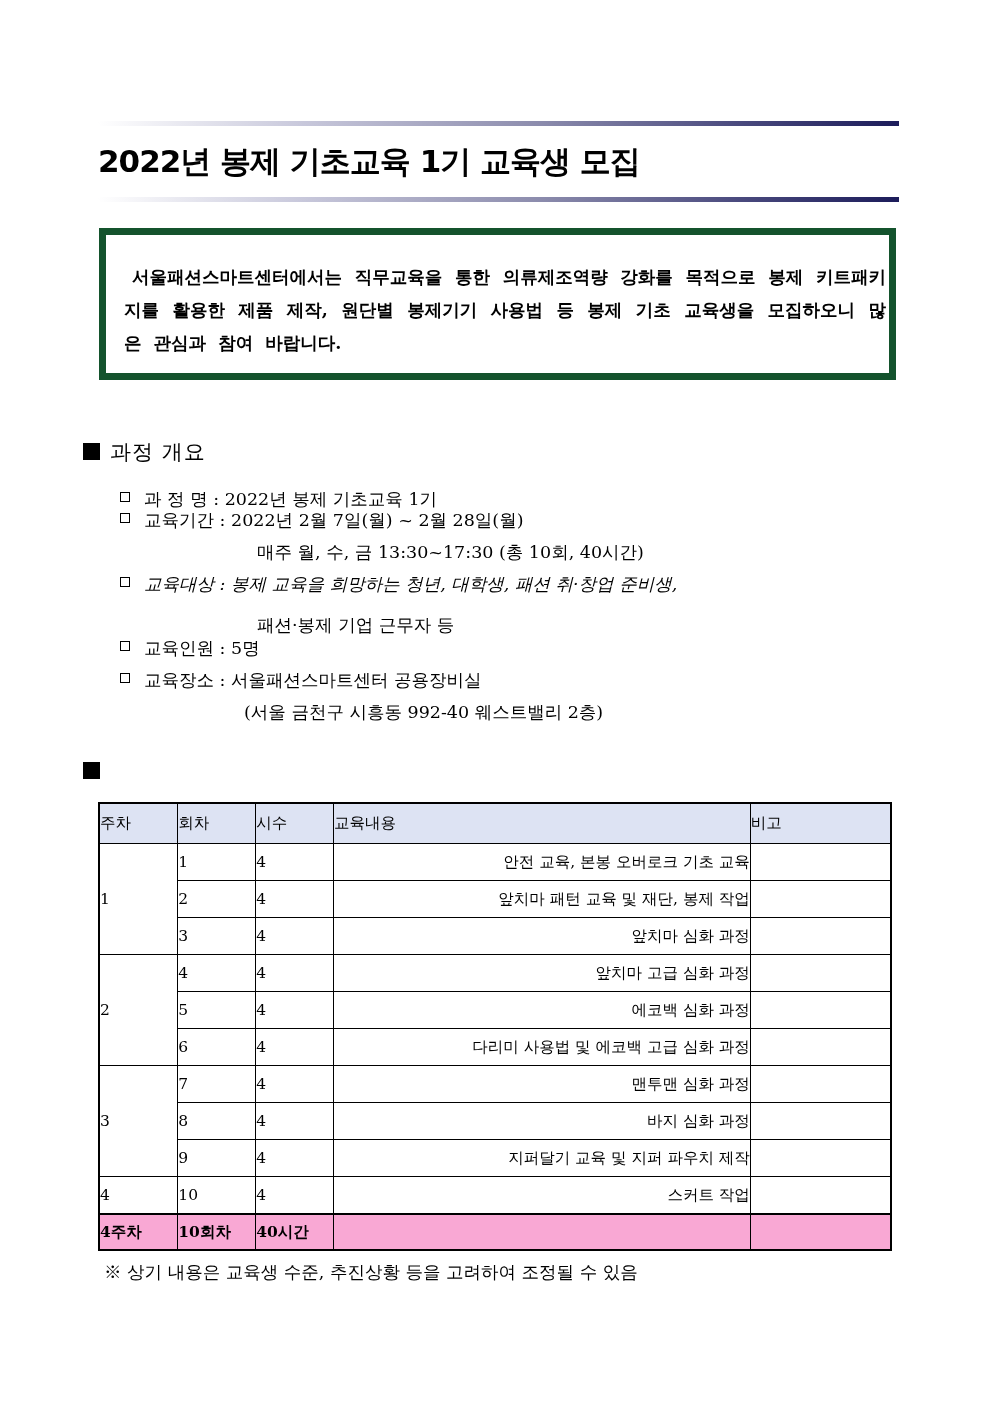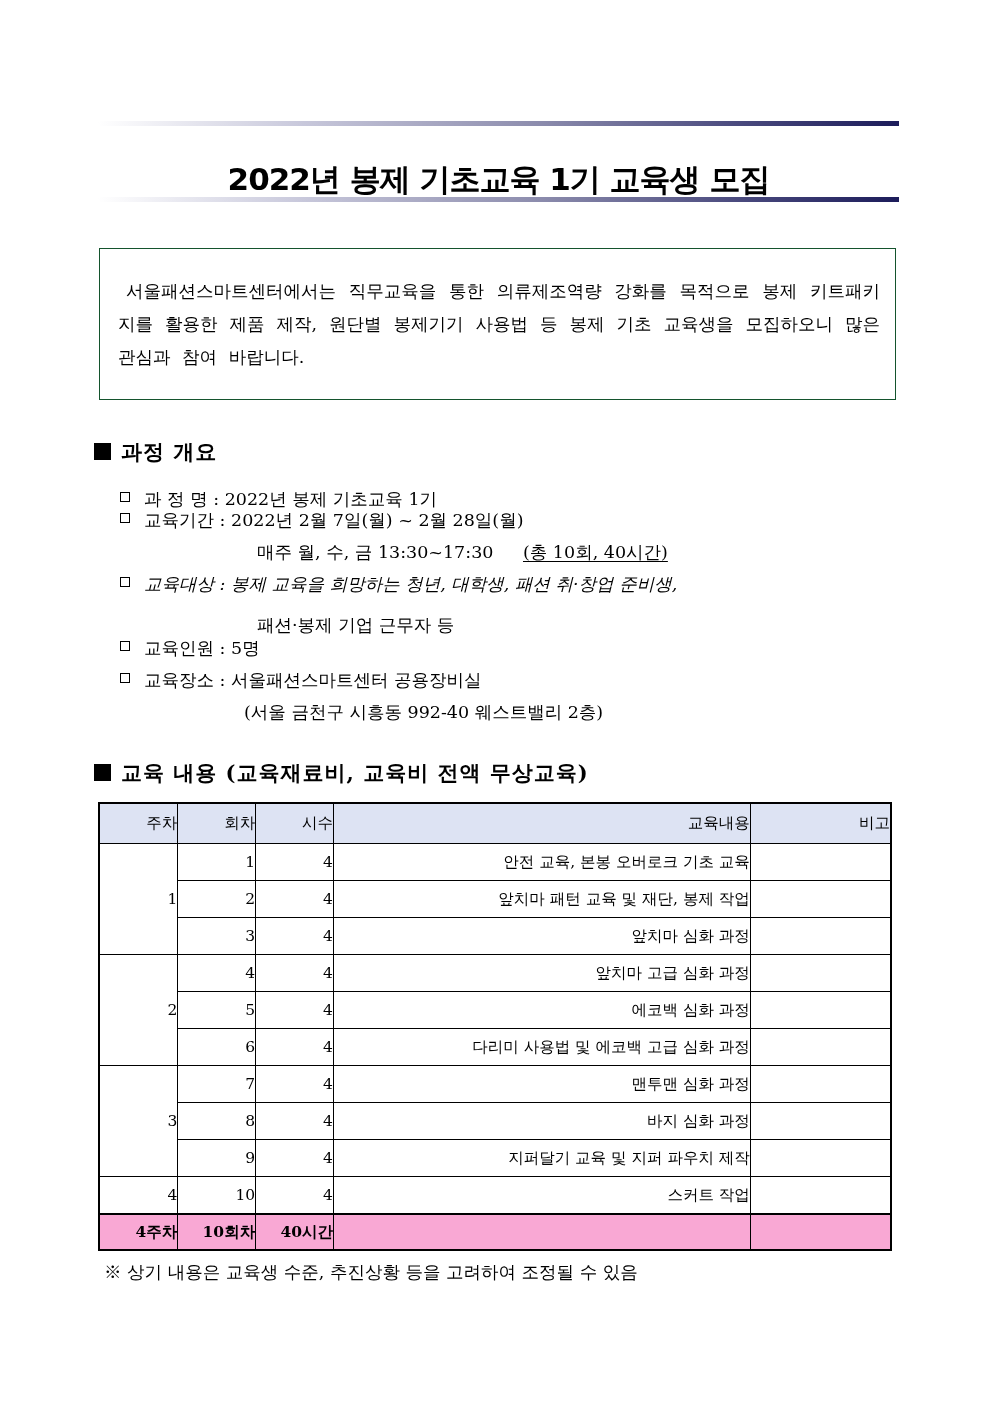--- a/index.html
+++ b/index.html
@@ -2,42 +2,42 @@
 <html><head>
 <meta charset="utf-8">
 <style>
   html, body { margin: 0; padding: 0; background: #ffffff; }
   body { width: 992px; height: 1403px; position: relative; font-family: "DejaVu Serif", "Liberation Serif", serif; color: #000; overflow: hidden; }
 
   .title-bar { position: absolute; left: 98px; width: 801px; height: 5px;
     background: linear-gradient(to right, #ffffff 0%, #c9c9dc 25%, #8c8cad 55%, #4a4a7e 80%, #1c1c5a 100%); }
   .title-bar.top { top: 121px; }
   .title-bar.bottom { top: 197px; }
-  .title { position: absolute; top: 156px; left: 98px; width: 801px; text-align: center;
+  .title { position: absolute; top: 138px; left: 98px; width: 801px; 
     font-family: "DejaVu Sans", "Liberation Sans", sans-serif; font-weight: bold; font-size: 31px; letter-spacing: -1px; line-height: 46px; }
 
-  .intro-box { position: absolute; left: 99px; top: 248px; width: 797px; height: 152px;
-    border: 1px solid #14532d; box-sizing: border-box; }
+  .intro-box { position: absolute; left: 99px; top: 228px; width: 797px; height: 152px;
+    border: 7px solid #14532d; box-sizing: border-box; font-weight: bold; }
   .intro-text { position: absolute; left: 18px; top: 26px; width: 762px; font-size: 17.5px; line-height: 33px;
     text-align: justify; text-align-last: left; word-spacing: 6px; text-indent: 8px; }
 
-  .section-head { position: absolute; left: 94px; font-size: 21px; font-weight: bold; letter-spacing: 1px; text-align: right; }
+  .section-head { position: absolute; left: 83px; font-size: 21px; font-weight: normal; letter-spacing: 1px; text-align: right; }
   .section-head .sq { display: inline-block; width: 17px; height: 17px; background: #000; margin-right: 10px; vertical-align: -1px; }
   .sec1 { top: 438px; }
   .sec2 { top: 759px; }
 
   .ov-line { position: absolute; left: 120px; font-size: 17.5px; line-height: 22px; white-space: nowrap; }
   .ov-line .box { display: inline-block; width: 8px; height: 8px; border: 1px solid #000; margin-right: 14px; vertical-align: 3px; }
   .ov-line .lbl { display: inline-block; }
   .ov-cont { position: absolute; font-size: 17.5px; line-height: 22px; white-space: nowrap; }
-  .ul { text-decoration: underline; text-underline-offset: 3px; margin-left: 24px; }
+  .ul { text-underline-offset: 3px; }
 
   table.course { position: absolute; left: 98px; top: 802px; width: 794px; border-collapse: collapse;
     border: 2px solid #000; font-size: 15.5px; }
-  table.course th, table.course td { border: 1px solid #000; height: 36px; padding: 0; text-align: right; }
+  table.course th, table.course td { border: 1px solid #000; height: 36px; padding: 0; text-align: left; }
   table.course th { background: #dde3f3; font-weight: normal; height: 39px; }
   table.course td.content { text-align: right; padding-left: 8px; }
   table.course tr.total td { background: #f9a8d4; font-weight: bold; height: 34px; }
   table.course tr.total { border-top: 2px solid #000; }
 
   .note { position: absolute; left: 104px; top: 1260px; font-size: 17.5px; white-space: nowrap; }
 </style>
 </head>
 <body>
 
@@ -72,21 +72,21 @@
 <div class="ov-line" style="top:637px;">
   <span class="box"></span><span class="lbl">교육인원</span> : <span>5명</span>
 </div>
 
 <div class="ov-line" style="top:669px;">
   <span class="box"></span><span class="lbl">교육장소</span> : <span>서울패션스마트센터 공용장비실</span>
 </div>
 <div class="ov-cont" style="left:244px; top:701px;">(서울 금천구 시흥동 992-40 웨스트밸리 2층)</div>
 
 <div class="section-head sec2">
-  <span class="sq"></span><span>교육 내용 (교육재료비, 교육비 전액 무상교육)</span>
+  <span class="sq"></span>
 </div>
 
 <table class="course">
   <colgroup>
     <col style="width:79px">
       <col style="width:78px">
       <col style="width:78px">
       <col style="width:418px">
       <col style="width:141px">
   </colgroup>

